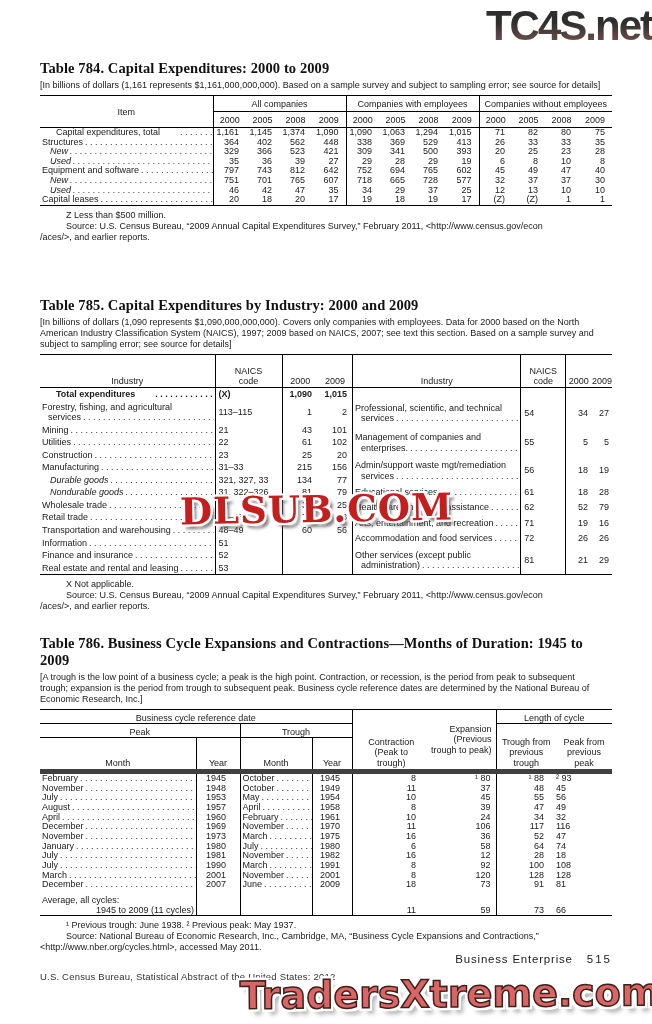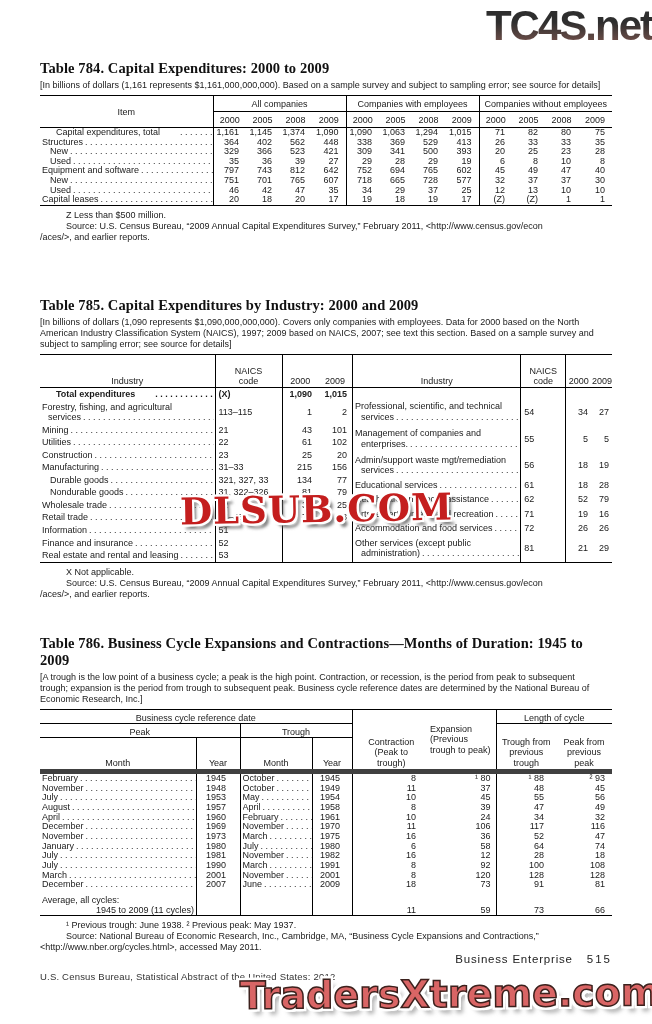--- a/index.html
+++ b/index.html
@@ -18,21 +18,21 @@
   .t { border-collapse:collapse; table-layout:fixed; width:572px; font-size:9px; color:#1a1a1a; }
   .t th, .t td { padding:0; font-weight:normal; text-align:left; }
   .b { font-weight:bold; }
   .bl { border-left:1px solid #000; }
   .g  { border-left:1px solid #000; }
   .lr { display:flex; overflow:hidden; }
   .lt { white-space:nowrap; }
   .dots { flex:1; overflow:hidden; white-space:nowrap; margin-left:2px; }
   .dots::after { content:". . . . . . . . . . . . . . . . . . . . . . . . . . . . . . . . . . . . . . . . . . . . . . . . . . . ."; }
   .cont { padding-left:6px; }
-  .ind > .lr { padding-left:8px; }
+  .ind > .lr { padding-left:8px;font-style:italic; }
   .tot > .lr { padding-left:14px;gap:18px; }
 
   
   .t784 { border-top:1.5px solid #000; border-bottom:1.5px solid #000; }
   .t784 thead th { text-align:center; vertical-align:middle; border-bottom:1px solid #000; }
   .t784 .grp { height:15px; font-size:9px; }
   .t784 .yrs th { height:15px; }
   .t784 tbody td { line-height:9.6px; height:9.6px; }
   .t784 td.num { text-align:right; padding-right:7px; }
   .t784 td.lbl { padding-left:2px; }
@@ -55,28 +55,28 @@
 
   
   .t786 { border-top:1.5px solid #000; border-bottom:1.5px solid #000; }
   .t786 thead th { vertical-align:bottom; text-align:center; line-height:10.5px; }
   .t786 thead .r1 th { height:13px;margin-top:32px; }
   .t786 thead .r2 th { height:13px; }
   .t786 thead .r3 th { height:30px; }
   .t786 .bb { border-bottom:1px solid #000; }
   .t786 .hbot { border-bottom:5px solid #404040; padding-bottom:1px; }
   .t786 .con-h { padding:0 11px 1px 11px; }
-  .t786 .exp-h { text-align:left; padding-right:4px; padding-bottom:14px; }
+  .t786 .exp-h { text-align:right; padding-right:4px; padding-bottom:14px; }
   .t786 tbody td { line-height:9.65px; height:9.65px; }
   .t786 td.lbl { padding-left:2px; }
   .t786 td.yrv { text-align:center; padding-right:4px; }
   .t786 td.con { text-align:right; padding-right:14px; }
   .t786 td.exp { text-align:right; padding-right:5px; }
   .t786 td.l1  { text-align:right; padding-right:12px; }
-  .t786 td.l2  { text-align:right; padding-right:7px; }
+  .t786 td.l2  { padding-right:7px; }
   .t786 tr.sprow td { height:5px; line-height:5px; }
   .t786 .avg1 td { line-height:10px; height:10px; }
   .ind8 { padding-left:8px;margin-left:46px; }
 
   
   .fns { margin-top:4px; }
   .fn { font-size:9px; line-height:11px; }
   .fi { text-indent:26px; }
 
   
@@ -453,20 +453,31 @@
                   <span class="dots"></span>
                 </div>
               </td>
               <td class="naics bl">44–45</td>
               <td class="num bl v0">70</td>
               <td class="num v1">58</td>
             </tr>
             <tr>
               <td class="lbl">
                 <div class="lr">
+                  <span class="lt">Transportation and warehousing</span>
+                  <span class="dots"></span>
+                </div>
+              </td>
+              <td class="naics bl">48–49</td>
+              <td class="num bl v0">60</td>
+              <td class="num v1">56</td>
+            </tr>
+            <tr>
+              <td class="lbl">
+                <div class="lr">
                   <span class="lt">Information</span>
                   <span class="dots"></span>
                 </div>
               </td>
               <td class="naics bl">51</td>
               <td class="num bl v0"></td>
               <td class="num v1"></td>
             </tr>
             <tr>
               <td class="lbl">

